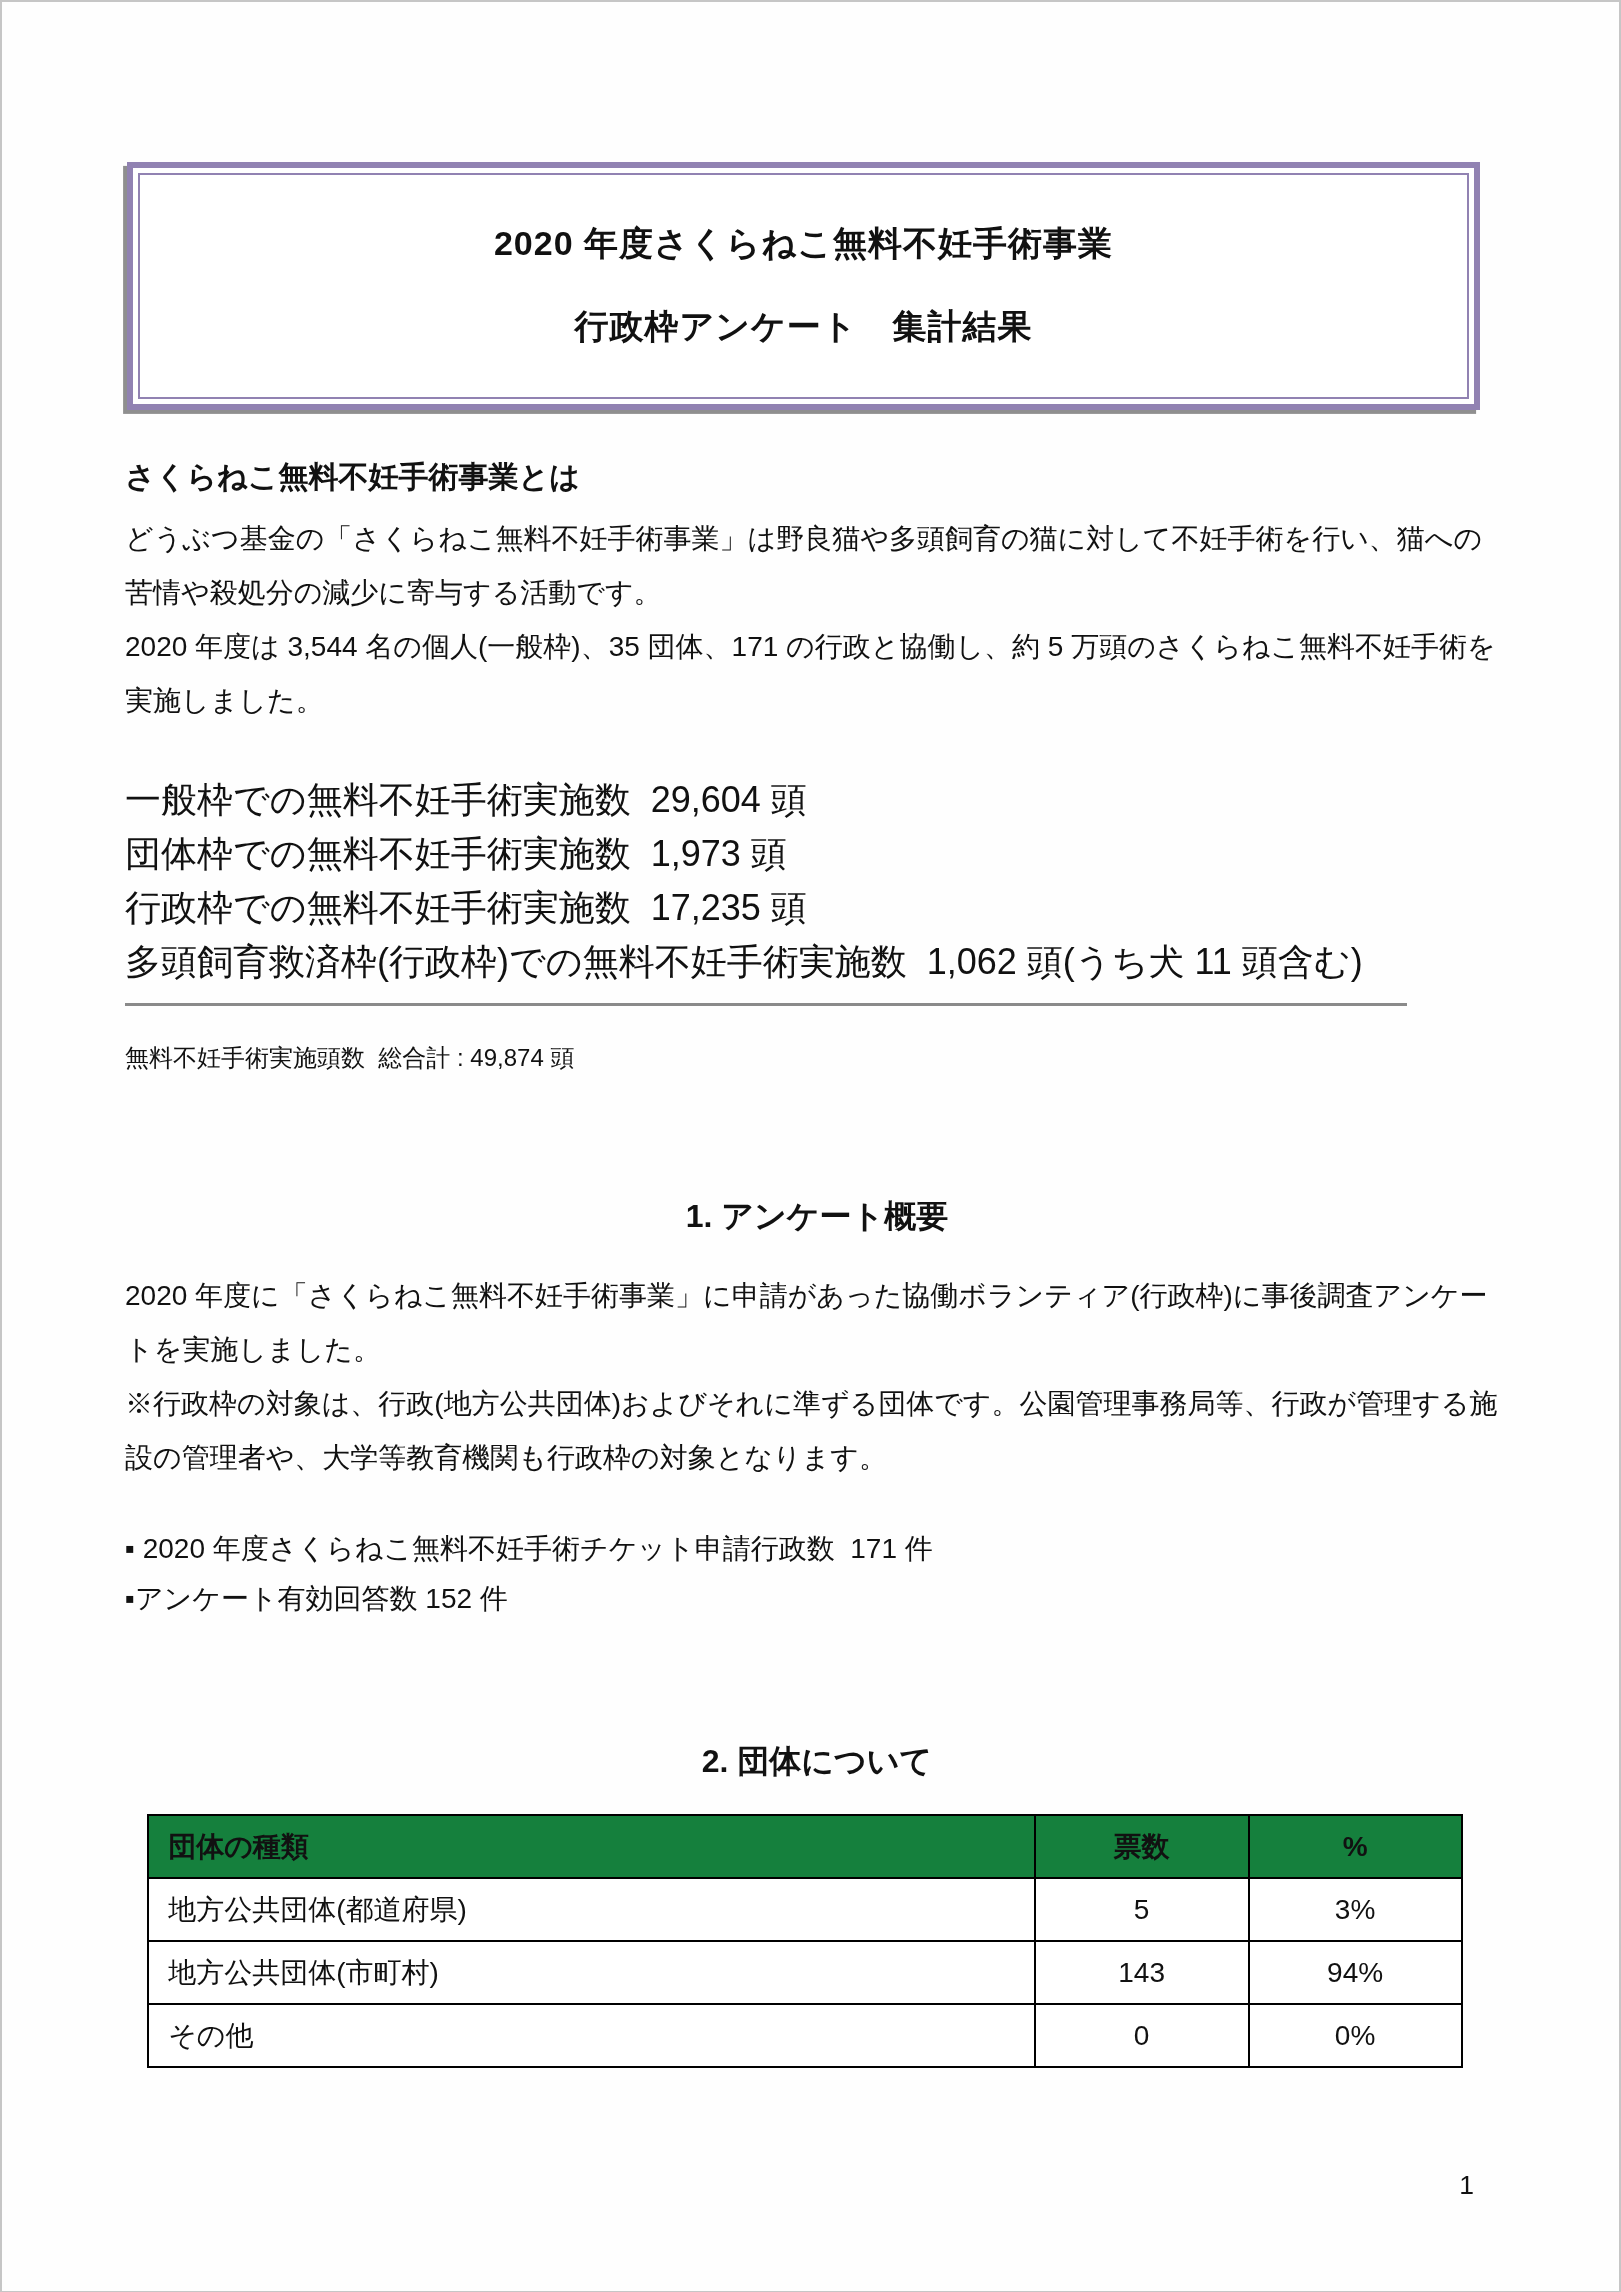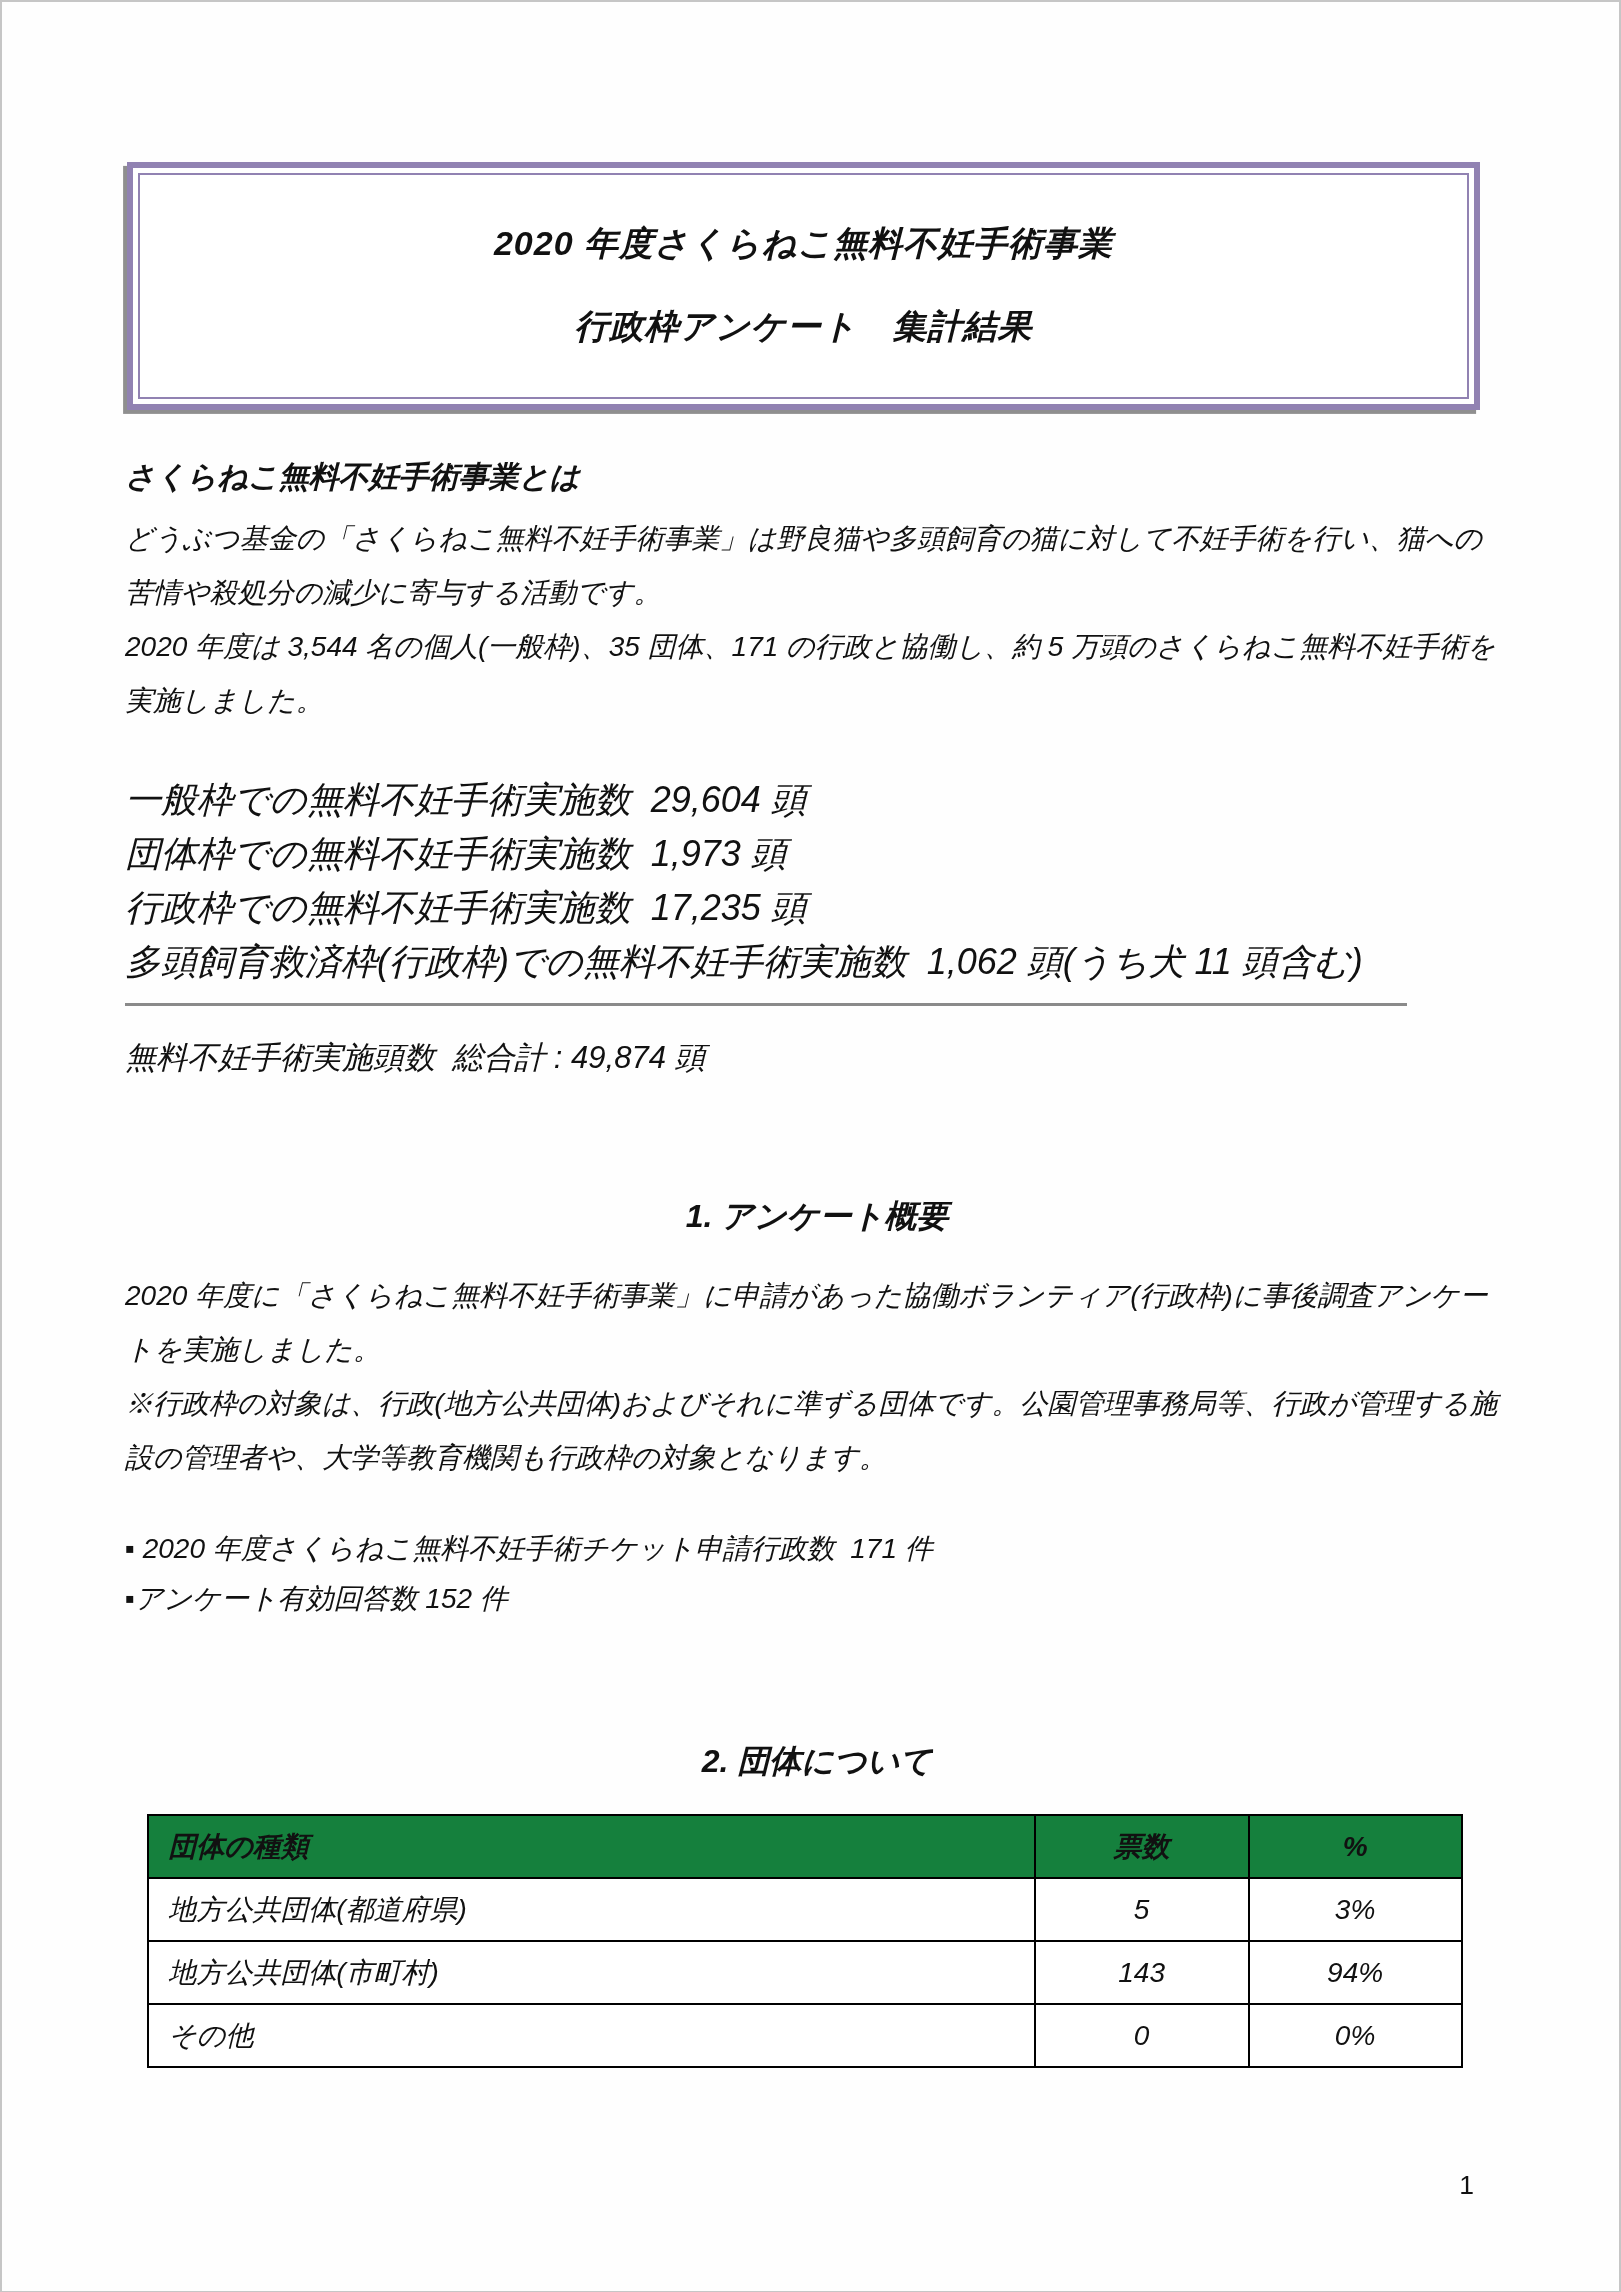--- a/index.html
+++ b/index.html
@@ -12,21 +12,20 @@
     position: relative;
     width: 1617px;
     height: 2289px;
     background: #fefefe;
     border: 2px solid #c6c6c6;
     color: #111;
     overflow: hidden;
   }
   .content {
     padding: 0 110px 0 123px;
-    font-style: italic;
   }
   
   .title-box {
     margin-top: 160px;
     margin-left: 2px;
     width: 1341px;
     border: 6.9px solid #9182b2;
     box-shadow: -3.9px 3.9px 0 #8f8f8f;
     background: #fff;
   }
@@ -67,21 +66,21 @@
     white-space: pre-wrap;
   }
   .divider {
     margin-top: 13.7px;
     width: 1282px;
     height: 0;
     border-top: 3.9px solid #8a8a8a;
   }
   .total-line {
     margin-top: 25.5px;
-    font-size: 31px;
+    font-size: 24px;
     line-height: 54px;
     white-space: pre-wrap;
   }
   .section-heading {
     margin: 0;
     font-size: 32px;
     font-weight: bold;
     line-height: 43px;
     white-space: pre-wrap;
     text-align: center;

